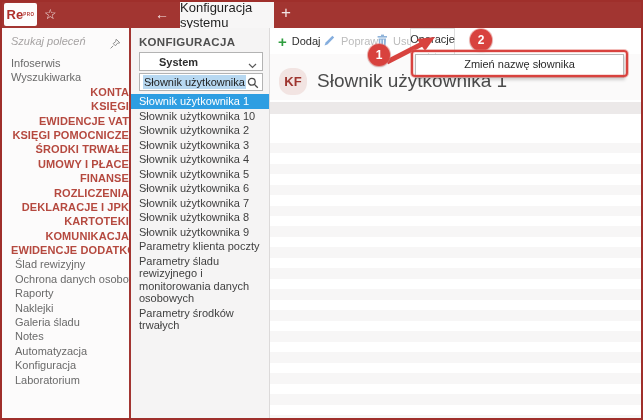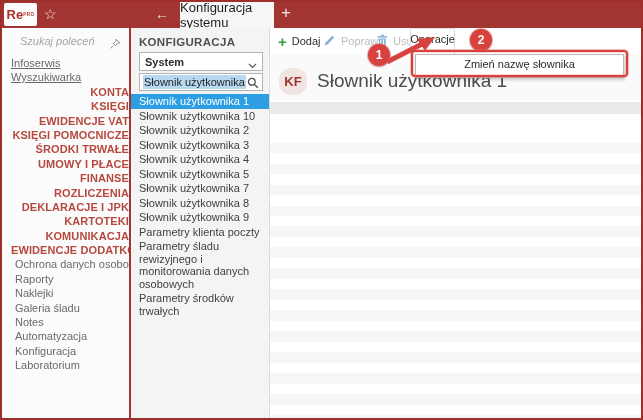--- a/index.html
+++ b/index.html
@@ -15,36 +15,36 @@
   #star { position:absolute; left:42px; top:4px; color:#f4e8e8; font-size:14px; }
   #back-arrow { position:absolute; left:153px; top:4px; color:#f4e3e3; font-size:14px; }
   #active-tab { position:absolute; left:178px; top:0; width:94px; height:26px; background:#f7f6f6;
                 display:flex; align-items:center; justify-content:center; font-size:13px; color:#1f1f1f; }
   #new-tab { position:absolute; left:279px; top:1px; color:#f2e6e6; font-size:17px; font-weight:300; }
 
   
   #sidebar { position:absolute; left:0; top:26px; width:127px; bottom:0; background:#fcfbfb; }
   #side-divider { position:absolute; left:127px; top:26px; width:2px; bottom:0; background:#a23531; }
   #side-search { position:absolute; left:0; top:4px; width:127px; height:20px; }
-  #side-search-text { position:absolute; left:18px; top:3px; font-size:11px; font-style:italic; color:#a6a3a3; }
+  #side-search-text { position:absolute; left:9px; top:3px; font-size:11px; font-style:italic; color:#a6a3a3; }
   #pin-icon { position:absolute; right:8px; top:4px; }
   #side-nav { position:absolute; left:0; top:28px; right:0; }
   .nav-item, .nav-category, .nav-subitem { height:14.4px; line-height:14.4px; font-size:11px; padding-left:9px;
       white-space:nowrap; overflow:hidden; }
-  .nav-item    { color:#6a6a6a;text-decoration:underline; }
+  .nav-item    { color:#6a6a6a; }
   .nav-category{ color:#b5493f; font-weight:bold; font-size:11px; letter-spacing:.1px;text-align:right; }
   .nav-subitem { color:#6a6a6a; padding-left:13px; }
 
   
   #config-panel { position:absolute; left:129px; top:26px; width:139px; bottom:0; background:#f5f4f4;
                   border-right:1px solid #dcdada; }
   #config-heading { position:absolute; left:8px; top:8px; font-size:11.5px; font-weight:bold; color:#4f4f4f; letter-spacing:.3px; }
   #category-select { position:absolute; left:8px; top:24px; width:124px; height:19px; background:#fff;
                      border:1px solid #b3b3b3; font-size:11px; font-weight:bold; color:#2e2e2e;
-                     display:flex; align-items:center; padding-left:5px; }
+                     display:flex; align-items:center; padding-left:19px; }
   #category-chevron { position:absolute; right:5px; top:6px; }
   #filter-input { position:absolute; left:8px; top:45px; width:124px; height:18px; background:#fff;
                   border:1px solid #b3b3b3; font-size:11px; color:#1d1d1d; display:flex; align-items:center; padding-left:3px; }
   #filter-selection { background:#b7d8f1; padding:1px 1px; white-space:nowrap; }
   #search-icon { position:absolute; right:3px; top:3px; }
   #config-list { position:absolute; left:0; top:66px; right:0; }
   .cfg-row { min-height:14.5px; display:flex; align-items:center; font-size:11px; color:#3f3f3f;
              padding:1px 6px 1px 8px; line-height:12.5px; }
   .cfg-row.selected { background:#2e9ee2; color:#fff; }
 
@@ -120,20 +120,21 @@
         <div class="nav-category">EWIDENCJE VAT</div>
         <div class="nav-category">KSIĘGI POMOCNICZE</div>
         <div class="nav-category">ŚRODKI TRWAŁE</div>
         <div class="nav-category">UMOWY I PŁACE</div>
         <div class="nav-category">FINANSE</div>
         <div class="nav-category">ROZLICZENIA</div>
         <div class="nav-category">DEKLARACJE I JPK</div>
         <div class="nav-category">KARTOTEKI</div>
         <div class="nav-category">KOMUNIKACJA</div>
         <div class="nav-category">EWIDENCJE DODATKOWE</div>
+        <div class="nav-subitem">Ślad rewizyjny</div>
         <div class="nav-subitem">Ochrona danych osobowych</div>
         <div class="nav-subitem">Raporty</div>
         <div class="nav-subitem">Naklejki</div>
         <div class="nav-subitem">Galeria śladu</div>
         <div class="nav-subitem">Notes</div>
         <div class="nav-subitem">Automatyzacja</div>
         <div class="nav-subitem">Konfiguracja</div>
         <div class="nav-subitem">Laboratorium</div>
       </div>
   </div>
@@ -158,20 +159,21 @@
           </svg>
       </span>
     </div>
     <div id="config-list">
         <div class="cfg-row selected">Słownik użytkownika 1</div>
         <div class="cfg-row">Słownik użytkownika 10</div>
         <div class="cfg-row">Słownik użytkownika 2</div>
         <div class="cfg-row">Słownik użytkownika 3</div>
         <div class="cfg-row">Słownik użytkownika 4</div>
         <div class="cfg-row">Słownik użytkownika 5</div>
+        <div class="cfg-row">Słownik użytkownika 6</div>
         <div class="cfg-row">Słownik użytkownika 7</div>
         <div class="cfg-row">Słownik użytkownika 8</div>
         <div class="cfg-row">Słownik użytkownika 9</div>
         <div class="cfg-row">Parametry klienta poczty</div>
         <div class="cfg-row">Parametry śladu rewizyjnego i monitorowania danych osobowych</div>
         <div class="cfg-row">Parametry środków trwałych</div>
       </div>
   </div>
 
   <div id="main">

